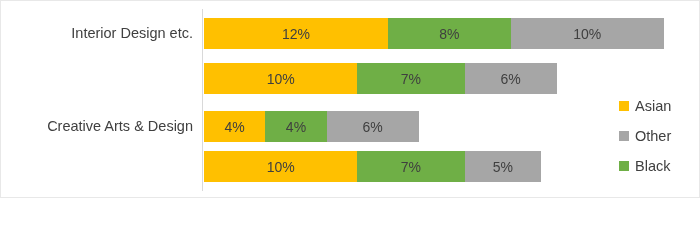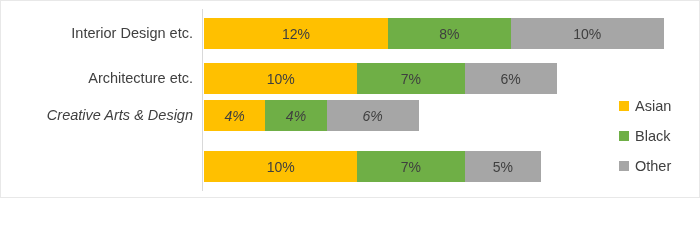--- a/index.html
+++ b/index.html
@@ -116,28 +116,27 @@
     <div class="rows">
         <div class="row" style="top: 17px;">
           <div class="cat-label">Interior Design etc.</div>
           <div class="bar" style="left: 203px;">
             <div class="seg" style="width: 183.96px; background: rgb(255, 192, 0);">12%</div>
             <div class="seg" style="width: 122.64px; background: rgb(111, 175, 70);">8%</div>
             <div class="seg" style="width: 153.3px; background: rgb(166, 166, 166);">10%</div>
           </div>
         </div>
         <div class="row" style="top: 62px;">
-          <div class="cat-label">Architecture etc.</div>
           <div class="bar" style="left: 203px;">
             <div class="seg" style="width: 153.3px; background: rgb(255, 192, 0);">10%</div>
             <div class="seg" style="width: 107.31px; background: rgb(111, 175, 70);">7%</div>
             <div class="seg" style="width: 91.98px; background: rgb(166, 166, 166);">6%</div>
           </div>
         </div>
-        <div class="row" style="top: 99px; font-style: italic;">
+        <div class="row" style="top: 110px;">
           <div class="cat-label">Creative Arts &amp; Design</div>
           <div class="bar" style="left: 203px;">
             <div class="seg" style="width: 61.32px; background: rgb(255, 192, 0);">4%</div>
             <div class="seg" style="width: 61.32px; background: rgb(111, 175, 70);">4%</div>
             <div class="seg" style="width: 91.98px; background: rgb(166, 166, 166);">6%</div>
           </div>
         </div>
         <div class="row" style="top: 150px;">
           <div class="bar" style="left: 203px;">
             <div class="seg" style="width: 153.3px; background: rgb(255, 192, 0);">10%</div>
@@ -147,22 +146,22 @@
         </div>
       </div>
   </div>
 
   <div class="legend">
       <div class="legend-item">
         <span class="legend-swatch" style="background: rgb(255, 192, 0);"></span>
         <span class="legend-label">Asian</span>
       </div>
       <div class="legend-item">
+        <span class="legend-swatch" style="background: rgb(166, 166, 166);"></span>
+        <span class="legend-label">Other</span>
+      </div>
+      <div class="legend-item">
         <span class="legend-swatch" style="background: rgb(111, 175, 70);"></span>
         <span class="legend-label">Black</span>
-      </div>
-      <div class="legend-item">
-        <span class="legend-swatch" style="background: rgb(166, 166, 166);"></span>
-        <span class="legend-label">Other</span>
       </div>
     </div>
 
 </div>
 
 </body></html>

